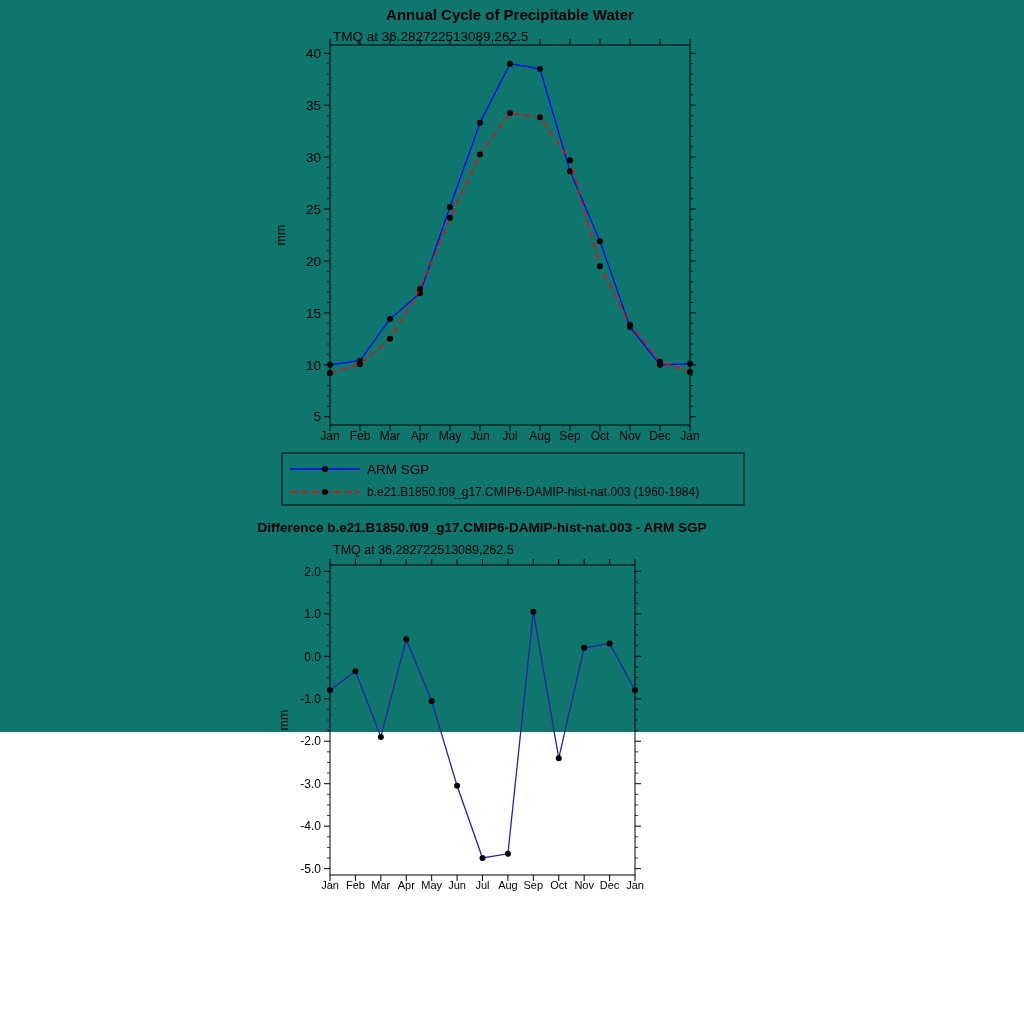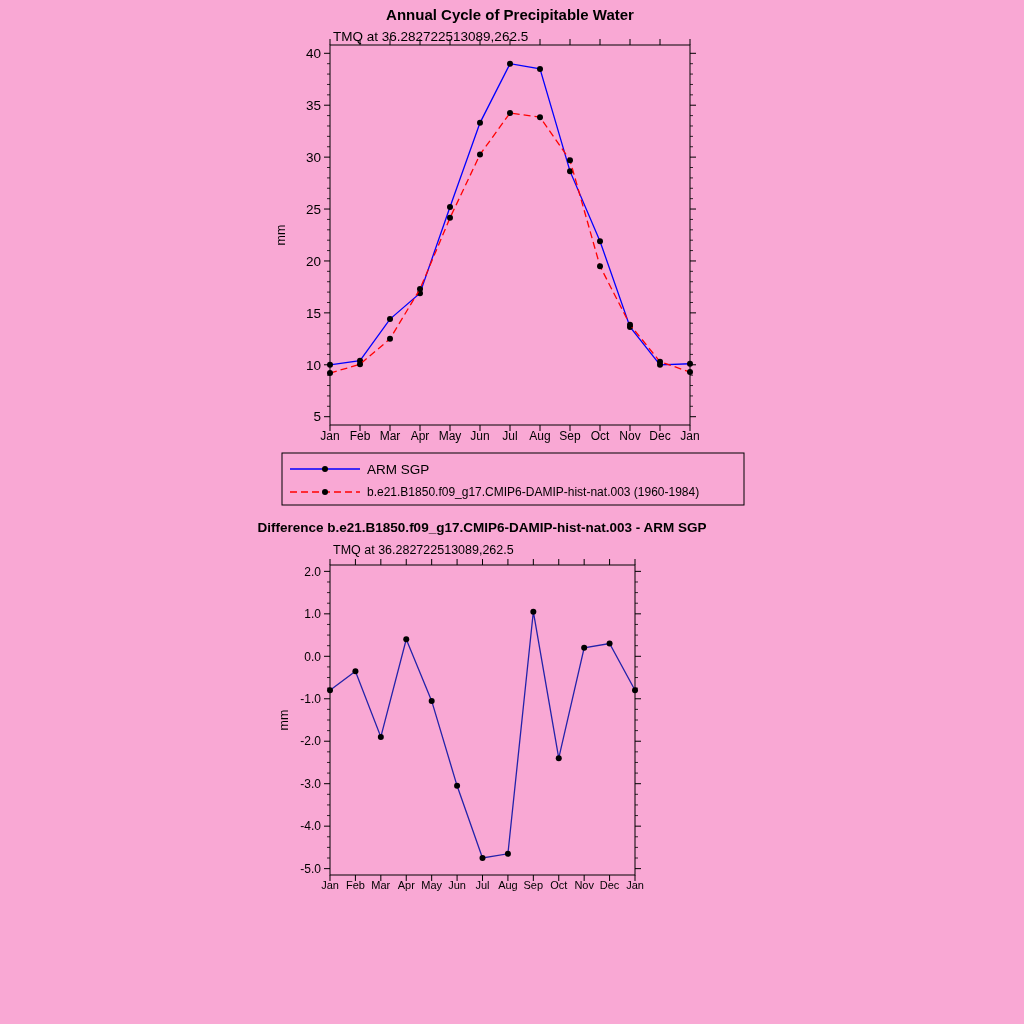--- a/index.html
+++ b/index.html
@@ -1,17 +1,17 @@
 <!DOCTYPE html>
 <html><head>
 <meta charset="utf-8">
 <style>
   html,body{margin:0;padding:0;background:#ffffff;}
   body{width:1024px;height:1024px;position:relative;font-family:"Liberation Sans",sans-serif;}
-  .canvas{position:absolute;left:0;top:0;width:1024px;height:1024px;background:#f9a8d4;}
+  .canvas{position:absolute;left:0;top:0;width:1024px;height:732px;background:#0f766e;}
   svg{position:absolute;overflow:visible;}
   svg text{font-family:"Liberation Sans",sans-serif;fill:#000000;}
   .title{font-weight:bold;font-size:15px;}
   .title-sm{font-weight:bold;font-size:13.5px;}
   .subtitle{font-size:13.5px;}
   .subtitle-sm{font-size:12.5px;}
   .axis-label{font-size:12.5px;}
   .legend-text{font-size:13.5px;}
   .legend-text-sm{font-size:12px;}
   .legend-box{fill:none;stroke:#000000;stroke-width:1;}

